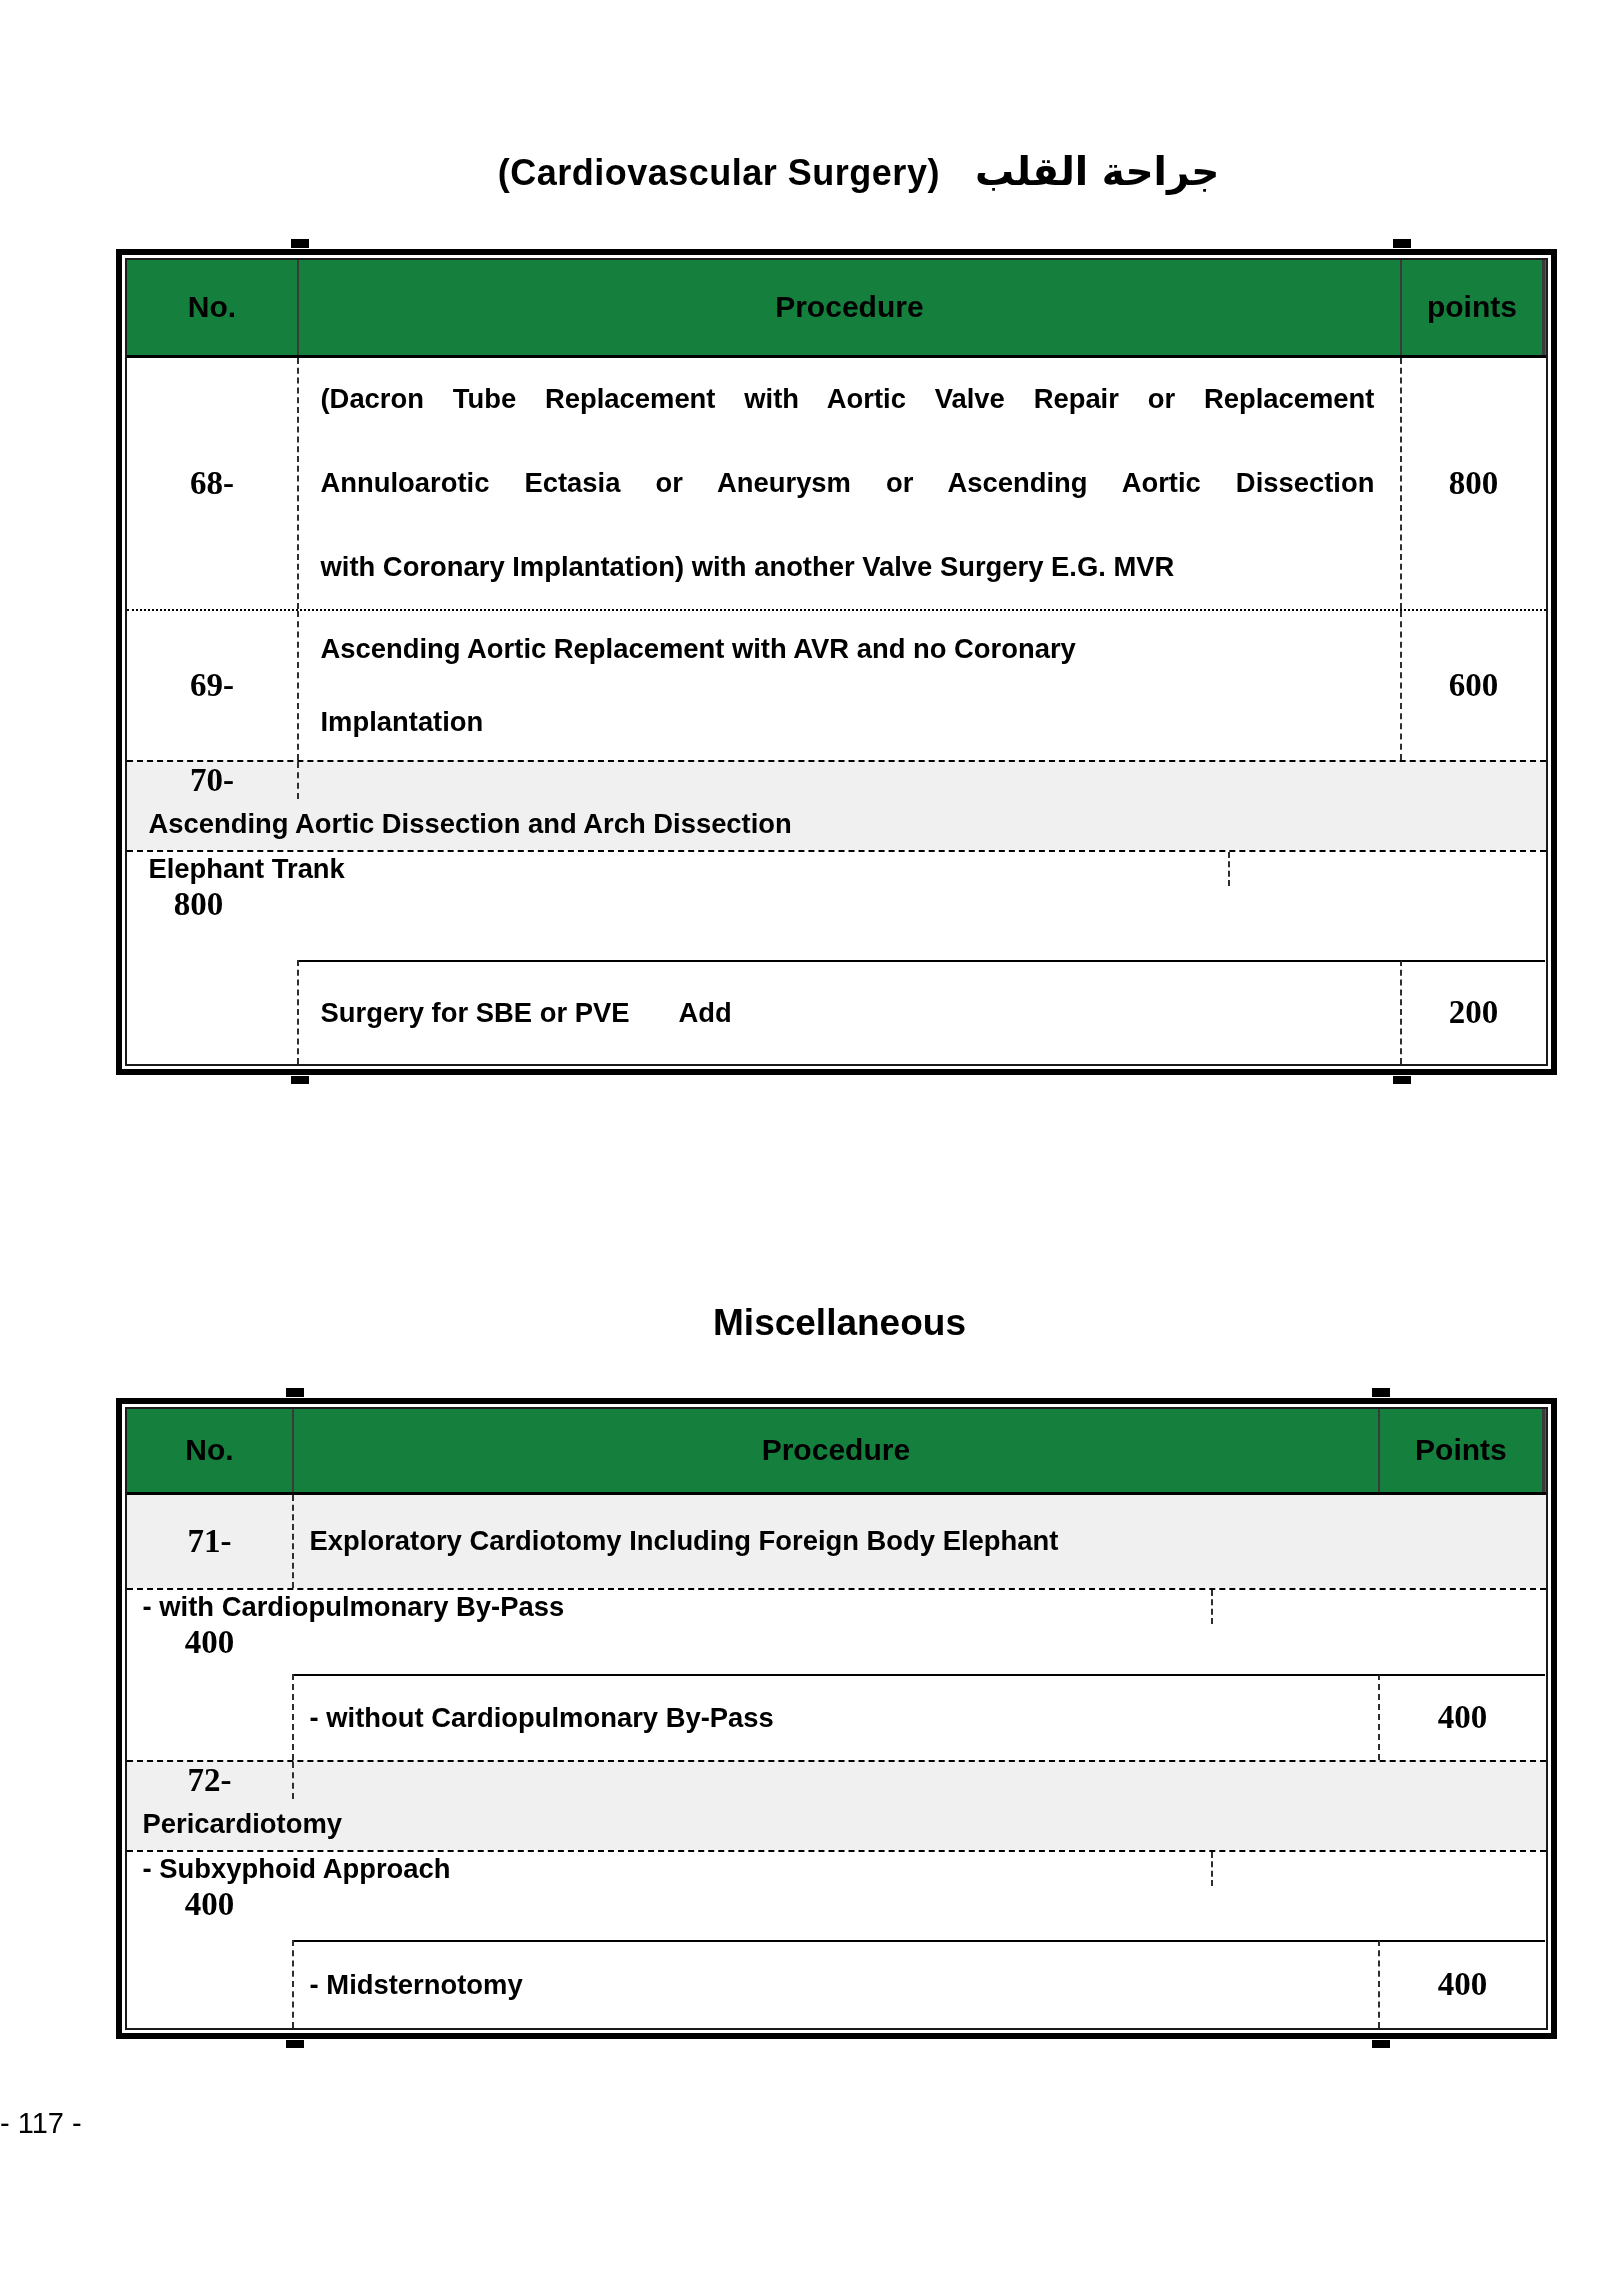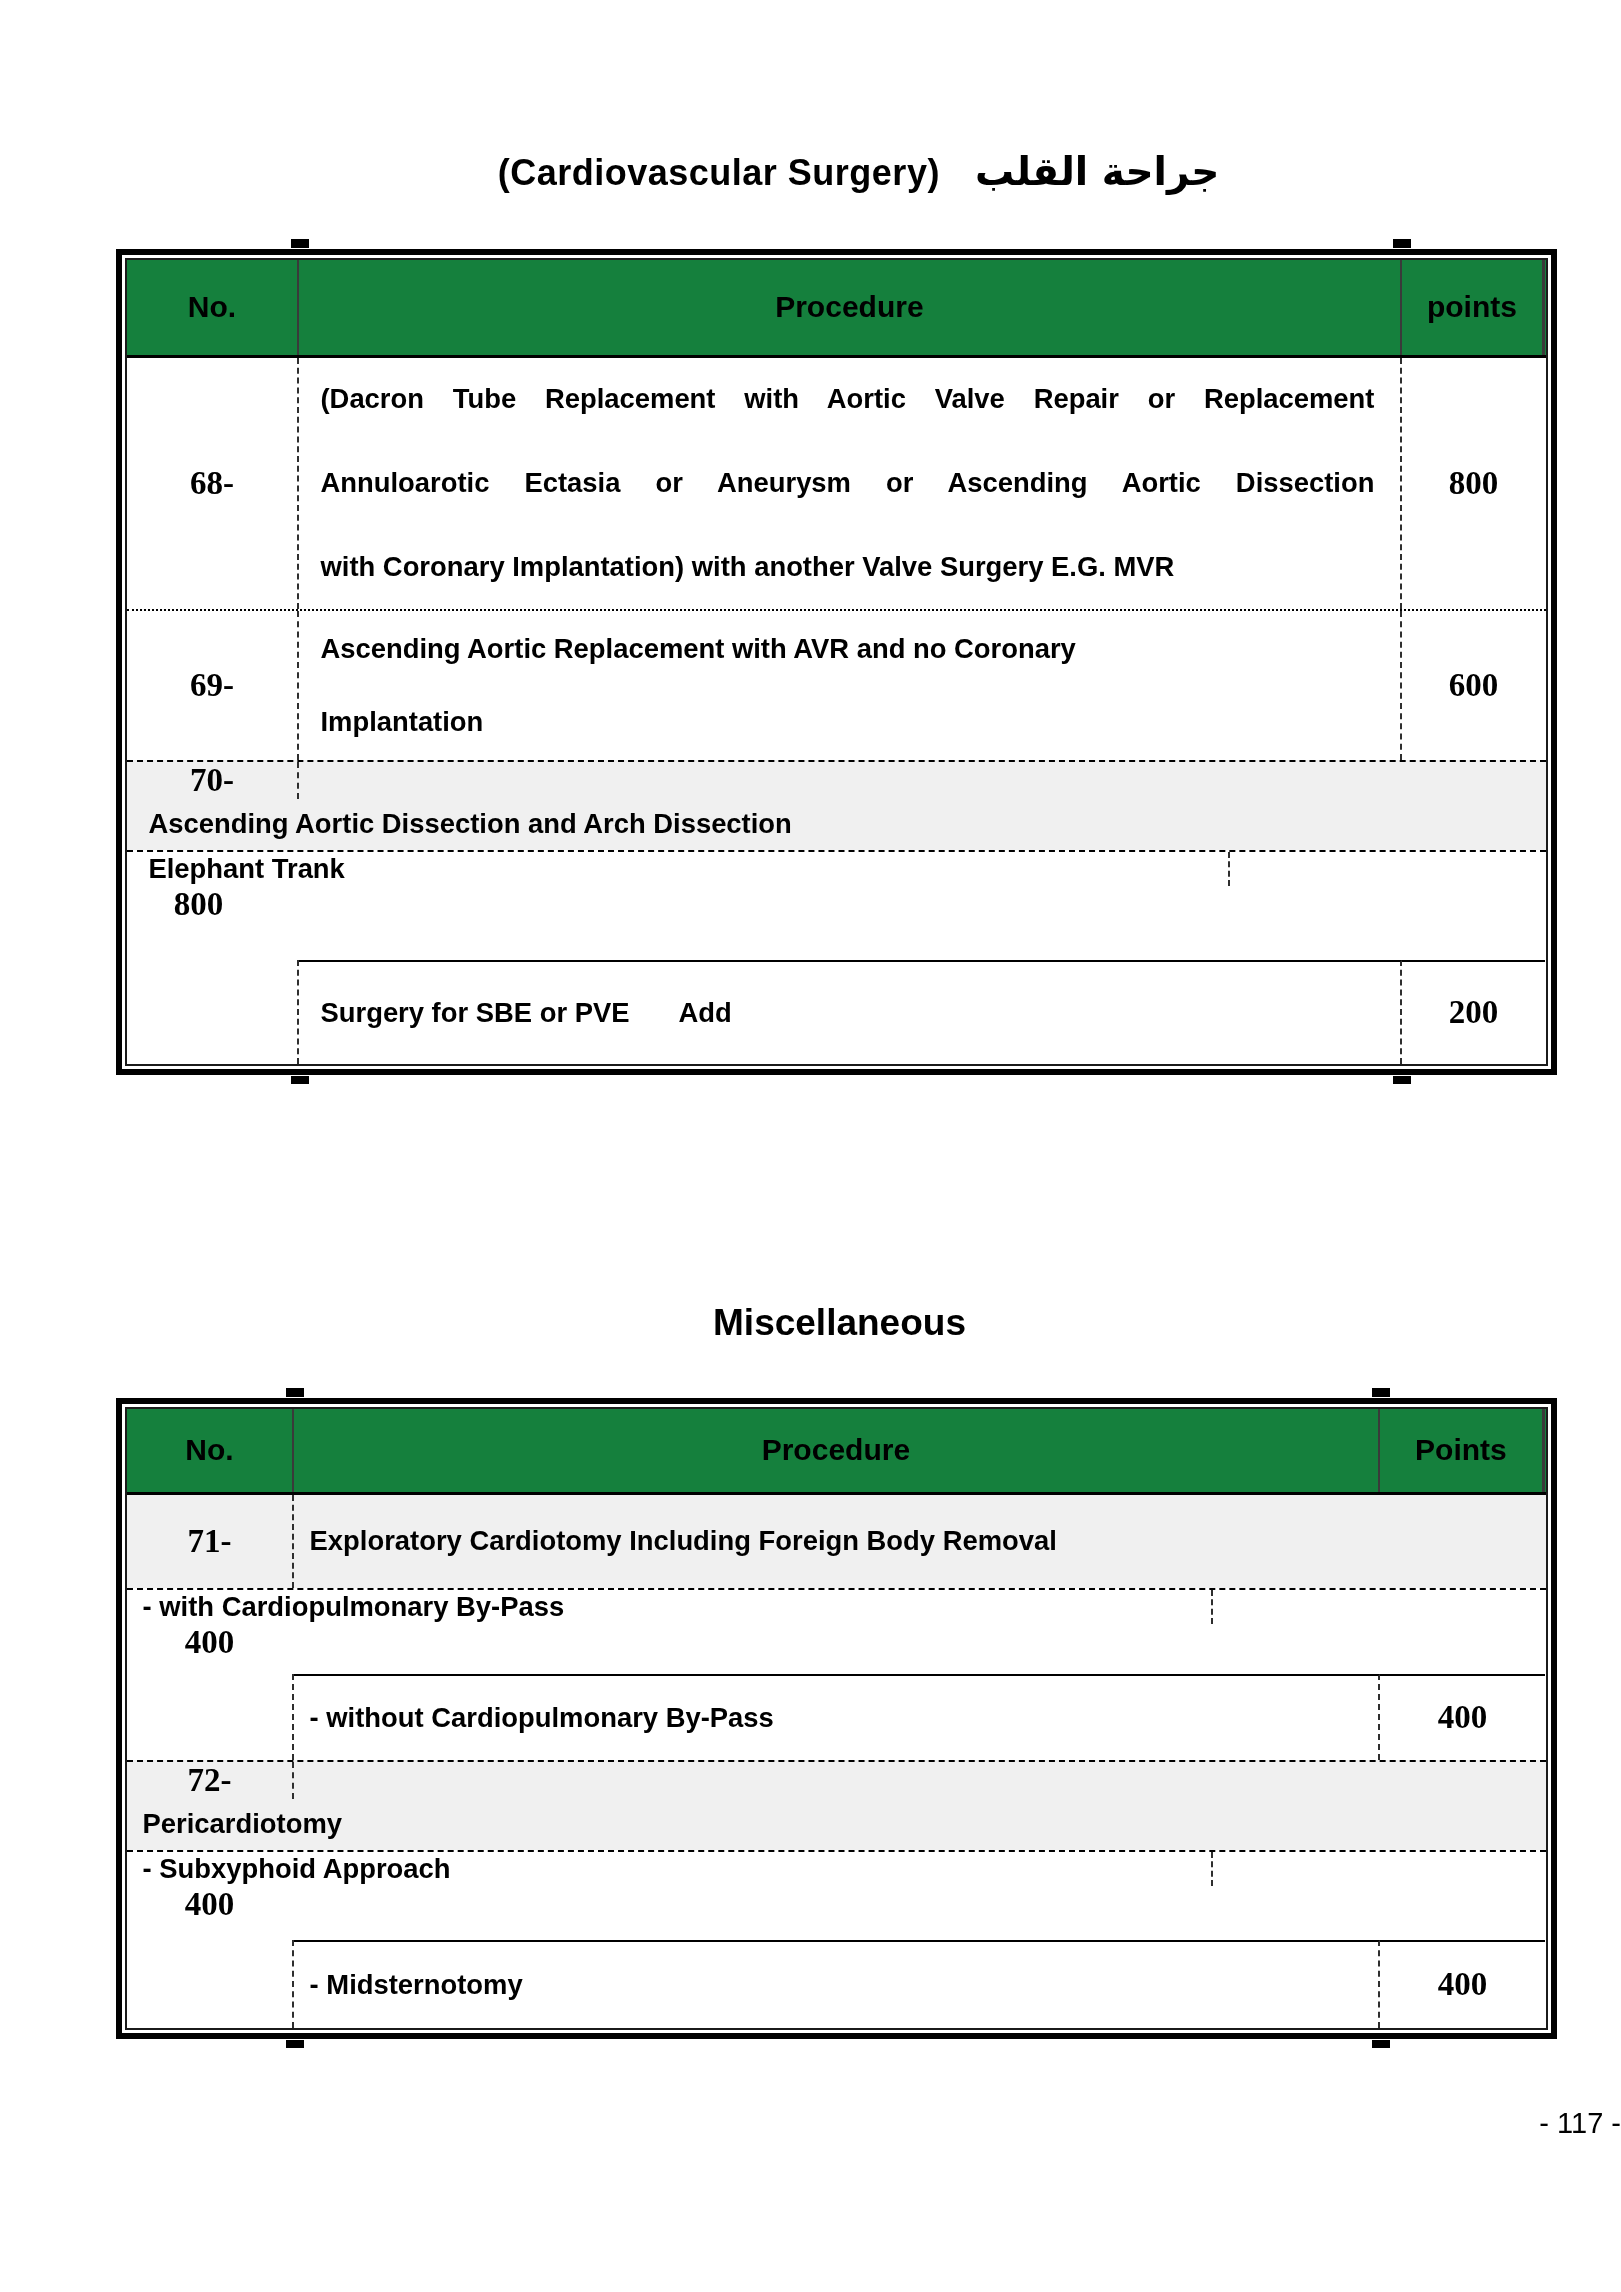--- a/index.html
+++ b/index.html
@@ -16,21 +16,21 @@
     display:flex; justify-content:center; align-items:baseline;
     transform:translateX(48px);
   }
   .doc-title .t-en { font-weight:bold; font-size:36px; letter-spacing:0.5px; }
   .doc-title .t-ar { font-family:"DejaVu Sans", sans-serif; font-weight:bold; font-size:39px; margin-left:35px; direction:rtl; }
   .misc-title {
     position:absolute; top:1302px; left:0; width:1621px; text-align:center;
     font-weight:bold; font-size:37px; transform:translateX(29px);
   }
   .page-footer {
-    position:absolute; top:2107px; left:0; width:1621px; text-align:right;
+    position:absolute; top:2107px; left:0; width:1621px; text-align:left;
     font-size:29px; font-weight:normal;
   }
 
   
   .tbl-wrap {
     position:absolute; left:116px; width:1441px;
     border:6.9px solid #000; background:#fff;
   }
   .tbl-inner { margin:2.9px; border:2px solid #1b1b1b; }
   .tick { position:absolute; width:17.6px; height:8.8px; background:#000; }
@@ -182,21 +182,21 @@
         <div class="cell c-pts">
           <span class="head-label">Points</span>
         </div>
       </div>
 
       <div class="trow gray" style="height:93px;">
         <div class="cell c-no">
           <span class="num">71-</span>
         </div>
         <div class="cell c-proc span" style="flex:1;">
-          <span class="proc-text">Exploratory Cardiotomy Including Foreign Body Removal</span>
+          <span class="proc-text">Exploratory Cardiotomy Including Foreign Body Elephant</span>
         </div>
       </div>
 
       <div class="trow bt-dash" style="height:86px;">
         <div class="cell c-no"></div>
         <div class="cell c-proc">
           <span class="proc-text">- with Cardiopulmonary By-Pass</span>
         </div>
         <div class="cell c-pts">
           <span class="num">400</span>

